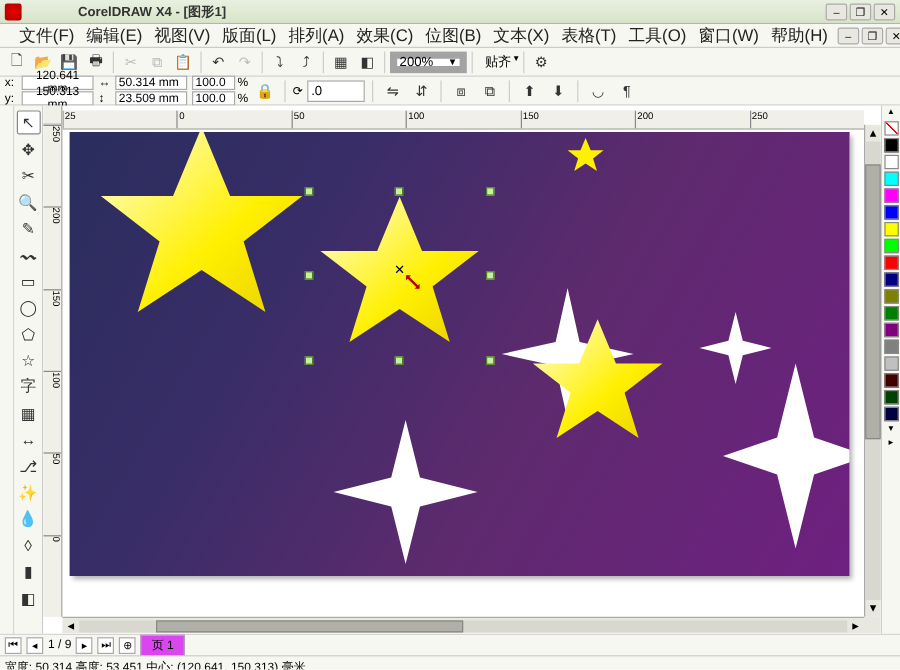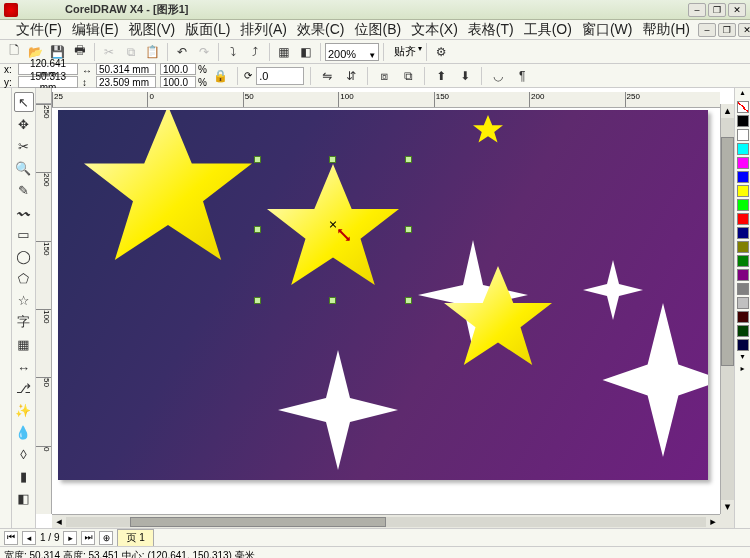--- a/index.html
+++ b/index.html
@@ -10,21 +10,21 @@
   .winbtns { display: flex; gap: 2px; }
   .winbtn { width: 18px; height: 14px; background: #e8e8e0; border: 1px solid #aaa; border-radius: 2px; display: flex; align-items: center; justify-content: center; font-size: 9px; }
   .menubar { height: 20px; background: #f6f7f0; display: flex; align-items: center; padding: 0 4px; gap: 2px; border-bottom: 1px solid #ccc; }
   .menubar .mlogo { width: 14px; height: 14px; background: radial-gradient(circle,#e00,#a00); border-radius: 2px; margin-right: 6px; }
   .menu-item { padding: 2px 4px; font-size: 14px; color: #222; white-space: nowrap; }
   .menubar .spacer { flex: 1; }
   .toolbar { height: 24px; background: #f6f7f0; display: flex; align-items: center; padding: 0 4px; gap: 2px; border-bottom: 1px solid #ccc; }
   .tbtn { width: 20px; height: 20px; display: flex; align-items: center; justify-content: center; border: 1px solid transparent; border-radius: 2px; font-size: 12px; color: #333; }
   .tbtn.dis { color: #bbb; }
   .sep { width: 1px; height: 18px; background: #ccc; margin: 0 2px; }
-  .zoom-sel { height: 18px; border: 1px solid #a3a3a3; background: #fff; font-size: 11px; padding: 0 2px; display: flex; align-items: flex-end; }
+  .zoom-sel { height: 18px; border: 6px solid #a3a3a3; background: #fff; font-size: 11px; padding: 0 2px; display: flex; align-items: center; }
   .zoom-sel .dd { margin-left: 12px; font-size: 8px; }
   .snap-lbl { font-size: 11px; margin-left: 6px; display: flex; align-items: flex-start; }
   .propbar { height: 24px; background: #f6f7f0; display: flex; align-items: center; padding: 0 4px; gap: 4px; border-bottom: 1px solid #ccc; font-size: 10px; }
   .pgroup { display: flex; flex-direction: column; gap: 1px; }
   .pline { display: flex; align-items: center; gap: 2px; }
   .plabel { width: 12px; font-size: 10px; }
   .pinput { height: 12px; border: 1px solid #aaa; background: #fff; padding: 0 2px; font-size: 10px; display: flex; align-items: center; }
   .pinput.w60 { width: 60px; text-align: center; }
   .pinput.w36 { width: 36px; }
   .rot-input { height: 18px; width: 48px; border: 1px solid #aaa; background: #fff; font-size: 11px; display: flex; align-items: center; padding: 0 2px; }
@@ -52,21 +52,21 @@
   .diag-arrow::before,.diag-arrow::after { content:""; position:absolute; width:0; height:0; border:3px solid transparent; }
   .diag-arrow::before { left:-4px; border-right-color:#b00; top:-2px; }
   .diag-arrow::after { right:-4px; border-left-color:#b00; top:-2px; }
   .scroll-h { position: absolute; left: 16px; right: 14px; bottom: 0; height: 14px; background: #e8e8e0; border-top: 1px solid #aaa; display: flex; align-items: center; }
   .scroll-v { position: absolute; top: 16px; right: 0; bottom: 14px; width: 14px; background: #e8e8e0; border-left: 1px solid #aaa; }
   .scroll-corner { position: absolute; right: 0; bottom: 0; width: 14px; height: 14px; background: #e8e8e0; }
   .rightbar { width: 16px; background: #f6f7f0; border-left: 1px solid #ccc; display: flex; flex-direction: column; }
   .swatch { width: 12px; height: 12px; margin: 1px auto; border: 1px solid #888; }
   .pager { height: 18px; background: #f6f7f0; border-top: 1px solid #ccc; display: flex; align-items: center; padding: 0 4px; font-size: 10px; gap: 4px; }
   .pager .pbtn { width: 14px; height: 14px; border: 1px solid #aaa; background: #fff; display: flex; align-items: center; justify-content: center; font-size: 9px; }
-  .tab-page { background: #fef9c3; border: 1px solid #aaa; border-bottom: none; padding: 1px 8px; font-size: 10px; }
+  .tab-page { background: #d946ef; border: 1px solid #aaa; border-bottom: none; padding: 1px 8px; font-size: 10px; }
   .status { height: 18px; background: #f6f7f0; border-top: 1px solid #ccc; display: flex; align-items: center; padding: 0 4px; font-size: 10px; gap: 8px; }
 </style>
 </head>
 <body>
 
 <div class="titlebar">
   <div class="logo"></div>
   <div class="title">CorelDRAW X4 - [图形1]</div>
   <div class="winbtns">
     <div class="winbtn">–</div>

